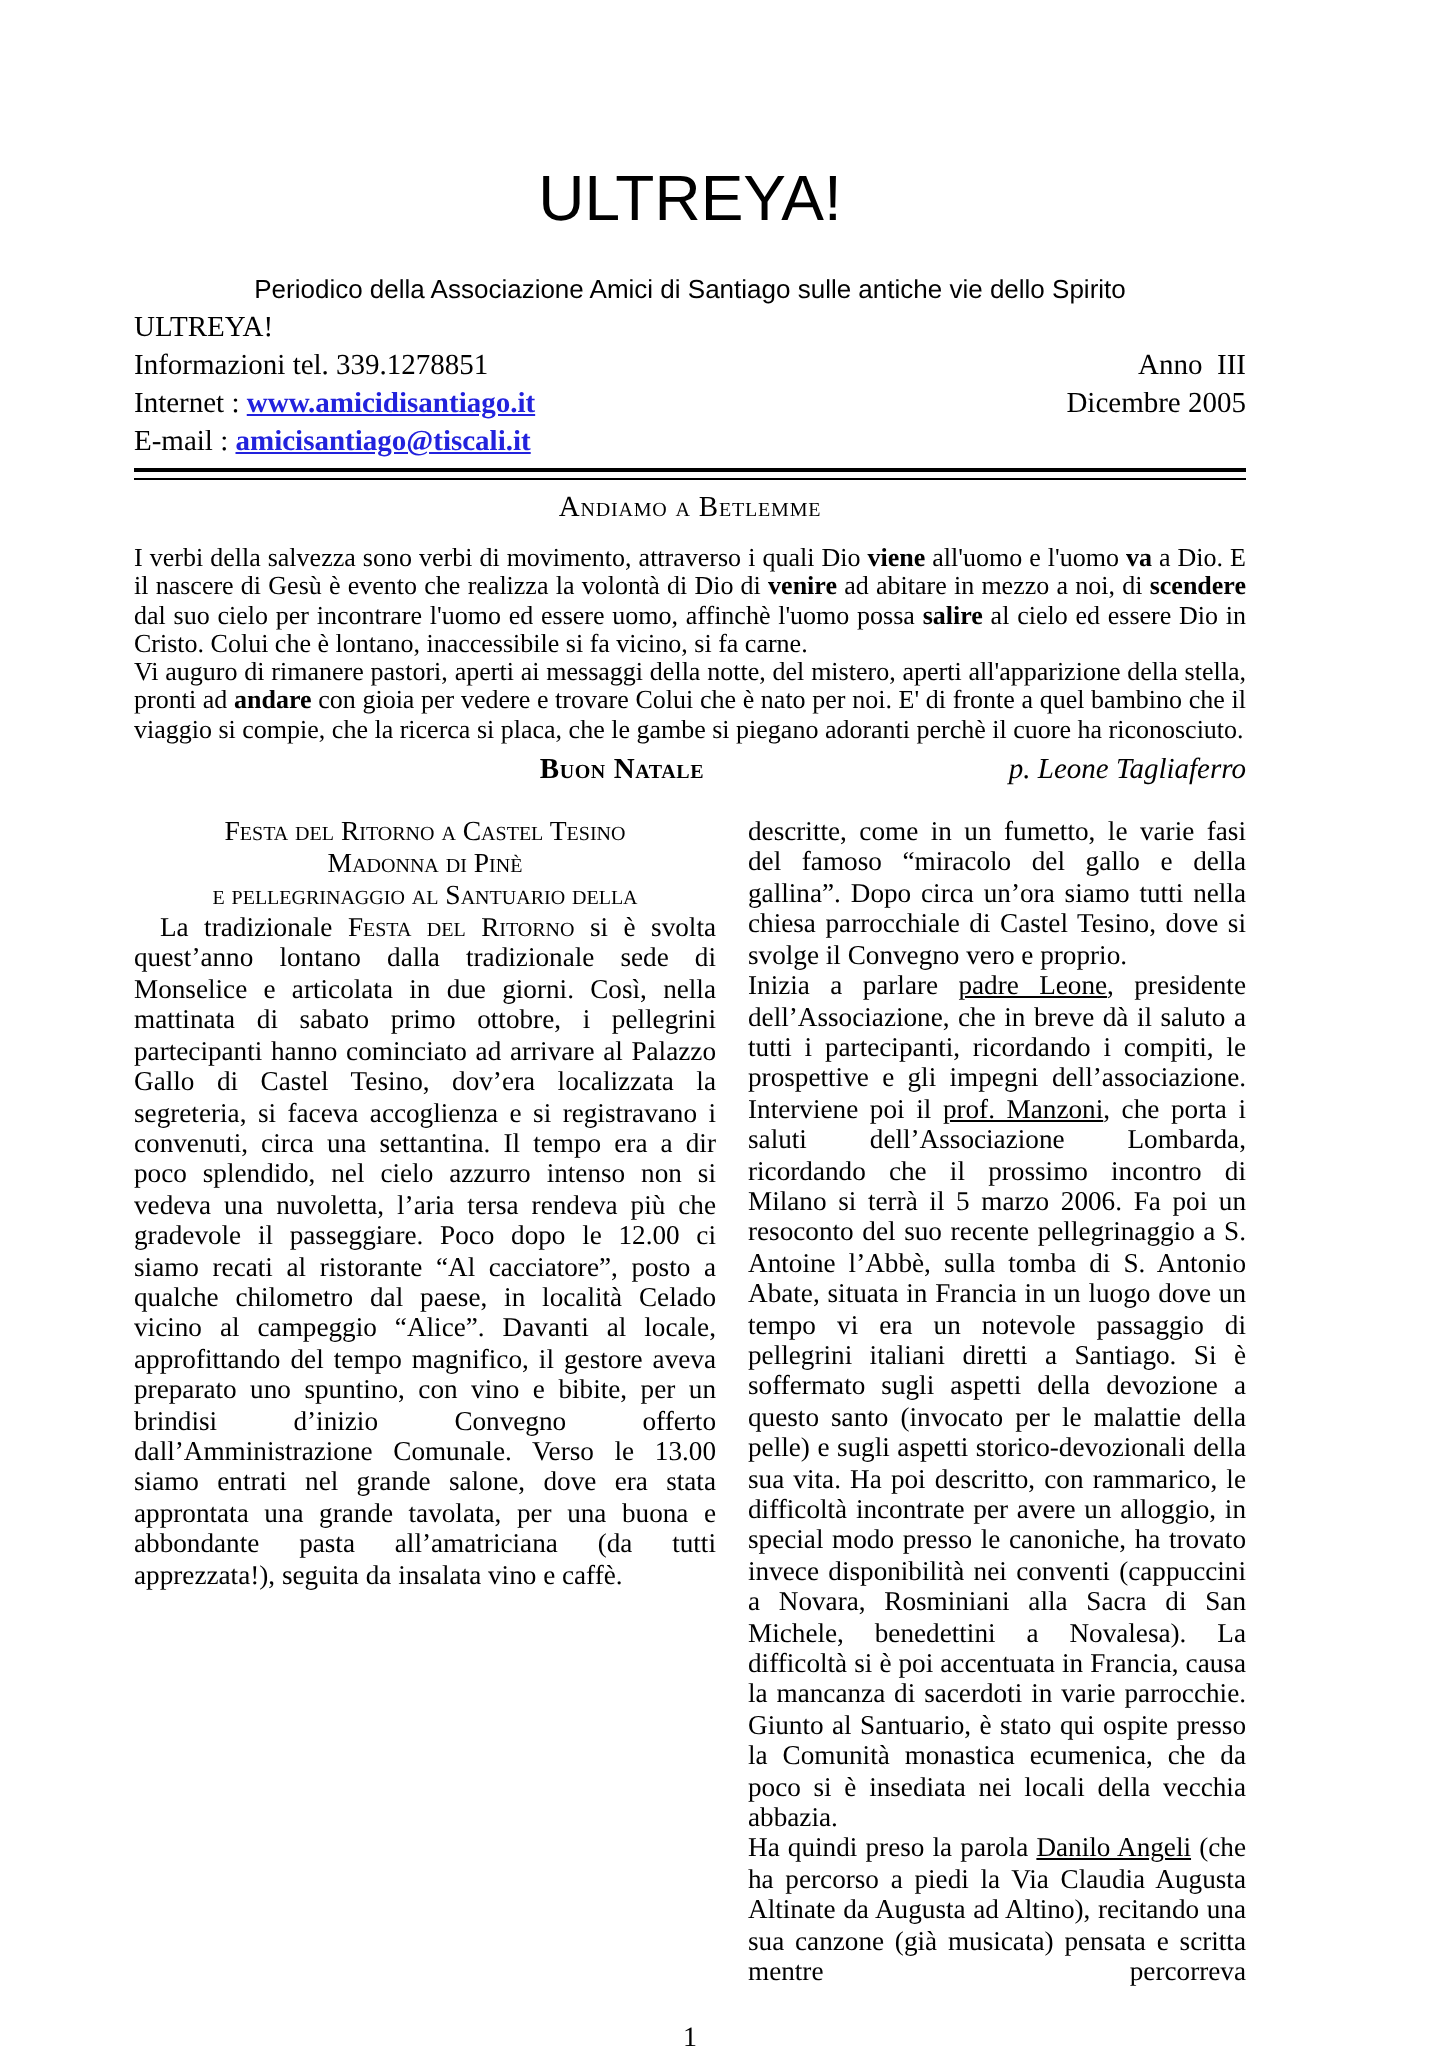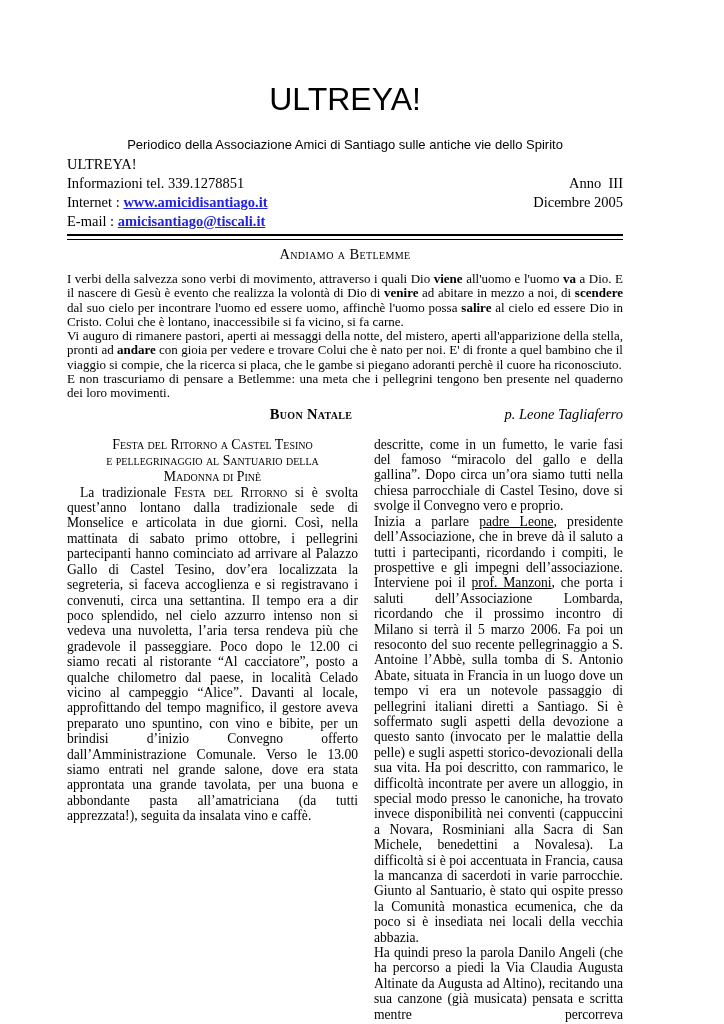--- a/index.html
+++ b/index.html
@@ -89,38 +89,37 @@
       </div>
     </div>
   </header>
 
   <div class="double-rule"></div>
 
   <div class="section-heading">Andiamo a Betlemme</div>
 
   <p class="intro"><span>I verbi della salvezza sono verbi di movimento, attraverso i quali Dio </span><span style="font-weight: bold;">viene</span><span> all'uomo e l'uomo </span><span style="font-weight: bold;">va</span><span> a Dio. E il nascere di Gesù è evento che realizza la volontà di Dio di </span><span style="font-weight: bold;">venire</span><span> ad abitare in mezzo a noi, di </span><span style="font-weight: bold;">scendere</span><span> dal suo cielo per incontrare l'uomo ed essere uomo, affinchè l'uomo possa </span><span style="font-weight: bold;">salire</span><span> al cielo ed essere Dio in Cristo. Colui che è lontano, inaccessibile si fa vicino, si fa carne.</span></p>
   <p class="intro"><span>Vi auguro di rimanere pastori, aperti ai messaggi della notte, del mistero, aperti all'apparizione della stella, pronti  ad </span><span style="font-weight: bold;">andare</span><span> con gioia per vedere e trovare Colui che è nato per noi. E' di fronte a quel bambino che il viaggio si compie, che la ricerca si placa, che le gambe si piegano  adoranti perchè il cuore ha riconosciuto.</span></p>
-  <p class="intro"><span>E non trascuriamo di pensare a Betlemme: una meta che i pellegrini tengono ben presente nel quaderno dei loro movimenti.</span></p>
 
   <div class="greeting-row">
     <span class="greeting">Buon Natale</span>
     <span class="signature">p. Leone Tagliaferro</span>
   </div>
 
   <div class="columns">
     <div class="col-left">
       <div class="article-heading">
         <div>Festa del Ritorno a Castel Tesino</div>
+        <div>Madonna di Pinè</div>
         <div>e pellegrinaggio al Santuario della</div>
-        <div>Madonna di Pinè</div>
       </div>
       <p class="body-text indent"><span>La tradizionale </span><span style="font-variant: small-caps;">Festa del Ritorno</span><span> si è svolta quest’anno lontano dalla tradizionale sede di Monselice e articolata in due giorni. Così, nella mattinata di sabato primo ottobre, i pellegrini partecipanti hanno cominciato ad arrivare al Palazzo Gallo di Castel Tesino, dov’era localizzata la segreteria, si faceva accoglienza e si registravano i convenuti, circa una settantina. Il tempo era a dir poco splendido, nel cielo azzurro intenso non si vedeva una nuvoletta, l’aria  tersa rendeva più che gradevole il passeggiare. Poco dopo le 12.00 ci siamo recati al ristorante “Al cacciatore”, posto a qualche chilometro dal paese, in località Celado vicino al campeggio “Alice”. Davanti al locale, approfittando del tempo magnifico, il gestore aveva preparato uno spuntino, con vino e bibite, per un brindisi d’inizio Convegno offerto dall’Amministrazione Comunale. Verso le 13.00 siamo entrati nel grande salone, dove era stata approntata una grande tavolata, per una buona e abbondante pasta all’amatriciana (da tutti apprezzata!), seguita da insalata vino e caffè.</span></p>
     </div>
     <div class="col-right">
       <p class="body-text"><span>descritte, come in un fumetto, le varie fasi del famoso “miracolo del gallo e della gallina”. Dopo circa un’ora siamo tutti nella chiesa parrocchiale di Castel Tesino, dove si svolge il Convegno vero e proprio.</span></p>
       <p class="body-text"><span>Inizia a parlare </span><span style="text-decoration: underline;">padre Leone</span><span>, presidente dell’Associazione, che in breve dà il saluto a tutti i partecipanti, ricordando i compiti, le prospettive e gli impegni dell’associazione. Interviene poi il </span><span style="text-decoration: underline;">prof. Manzoni</span><span>, che porta i saluti dell’Associazione Lombarda, ricordando che il prossimo incontro di Milano si terrà il 5 marzo 2006. Fa poi un resoconto del suo recente pellegrinaggio a S. Antoine l’Abbè, sulla tomba di S. Antonio Abate, situata in Francia in un luogo dove un tempo vi era un notevole passaggio di pellegrini italiani diretti a Santiago. Si è soffermato sugli aspetti della devozione a questo santo (invocato per le malattie della pelle) e sugli aspetti storico-devozionali della sua vita. Ha poi descritto, con rammarico, le difficoltà incontrate per avere un alloggio, in special modo presso le canoniche, ha trovato invece disponibilità nei conventi (cappuccini a Novara, Rosminiani alla Sacra di San Michele, benedettini a Novalesa). La difficoltà si è poi accentuata in Francia, causa la mancanza di sacerdoti in varie parrocchie. Giunto al Santuario, è stato qui ospite presso la Comunità monastica ecumenica, che da poco si è insediata nei locali della vecchia abbazia.</span></p>
-      <p class="body-text cont"><span>Ha quindi preso la parola </span><span style="">Danilo Angeli</span><span> (che ha percorso a piedi la Via Claudia Augusta Altinate da Augusta ad Altino), recitando una sua canzone (già musicata) pensata e scritta mentre percorreva</span></p>
+      <p class="body-text cont"><span>Ha quindi preso la parola </span><span style="text-decoration: underline;">Danilo Angeli</span><span> (che ha percorso a piedi la Via Claudia Augusta Altinate da Augusta ad Altino), recitando una sua canzone (già musicata) pensata e scritta mentre percorreva</span></p>
     </div>
   </div>
 
   <footer class="page-number">1</footer>
 
 </div>
 
 </body></html>

